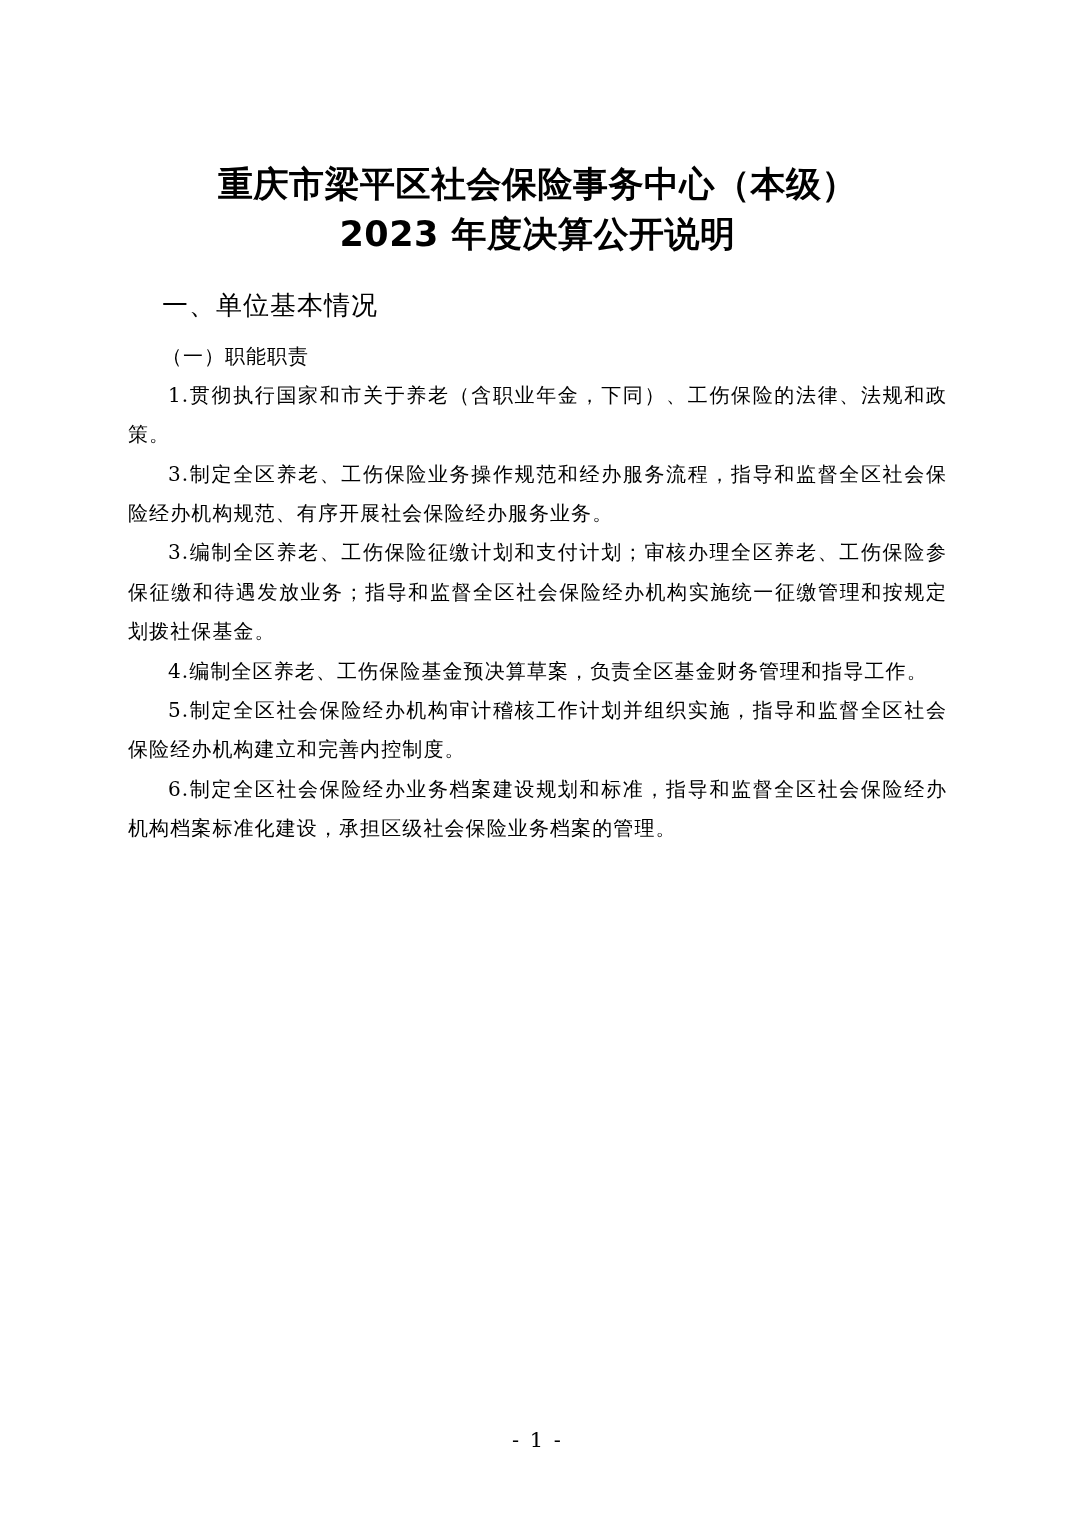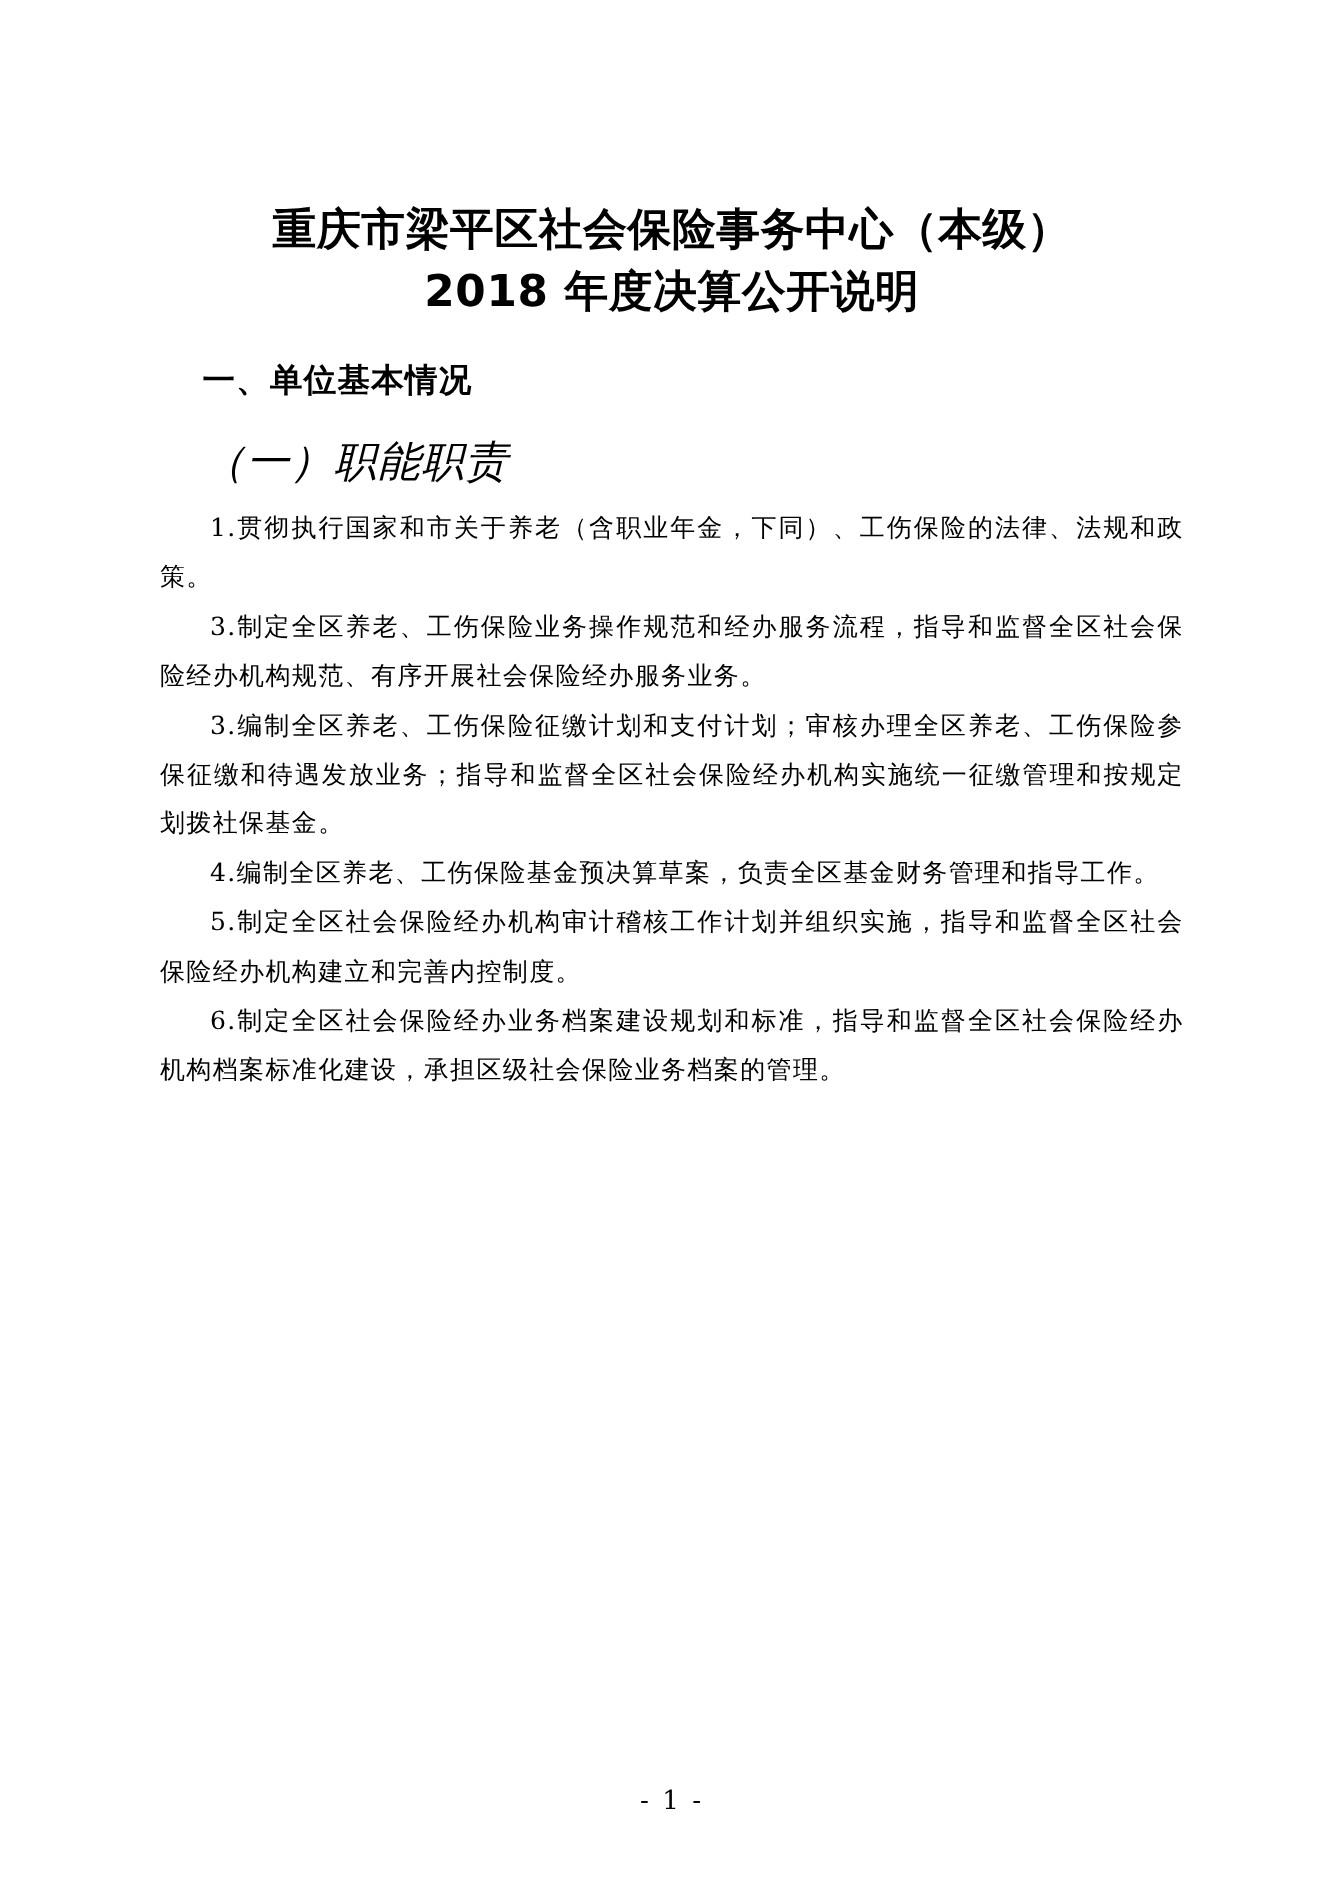--- a/index.html
+++ b/index.html
@@ -29,34 +29,33 @@
     line-height: 1.42;
     letter-spacing: 0.5px;
     margin: 0 0 4px 0;
   }
   .doc-title .line {
     display: block;
     white-space: nowrap;
   }
   .section-heading {
     font-family: "DejaVu Sans", "Liberation Sans", sans-serif;
-    font-weight: bold;
+    font-weight: normal;
     font-size: 26px;
     line-height: 1.9;
     margin: 22px 0 0 0;
     text-indent: 34px;
     letter-spacing: 1px;
   }
   .sub-heading {
-    font-size: 34px;
+    font-size: 20px;
     line-height: 1.95;
     margin: 6px 0 0 0;
     text-indent: 34px;
     letter-spacing: 1px;
-    font-style: italic;
   }
   p.body-text {
     font-size: 20px;
     line-height: 1.97;
     margin: 0;
     text-indent: 40px;
     text-align: justify;
     text-justify: inter-ideograph;
     letter-spacing: 1.1px;
   }
@@ -70,21 +69,21 @@
     letter-spacing: 2px;
   }
 </style>
 </head>
 <body>
 
 <div class="page">
 
   <h1 class="doc-title">
     <span class="line">重庆市梁平区社会保险事务中心（本级）</span>
-    <span class="line">2018 年度决算公开说明</span>
+    <span class="line">2023 年度决算公开说明</span>
   </h1>
 
   <div class="section-heading">一、单位基本情况</div>
 
   <div class="sub-heading">（一）职能职责</div>
 
   <p class="body-text">1.贯彻执行国家和市关于养老（含职业年金，下同）、工伤保险的法律、法规和政策。</p>
   <p class="body-text">3.制定全区养老、工伤保险业务操作规范和经办服务流程，指导和监督全区社会保险经办机构规范、有序开展社会保险经办服务业务。</p>
   <p class="body-text">3.编制全区养老、工伤保险征缴计划和支付计划；审核办理全区养老、工伤保险参保征缴和待遇发放业务；指导和监督全区社会保险经办机构实施统一征缴管理和按规定划拨社保基金。</p>
   <p class="body-text">4.编制全区养老、工伤保险基金预决算草案，负责全区基金财务管理和指导工作。</p>

